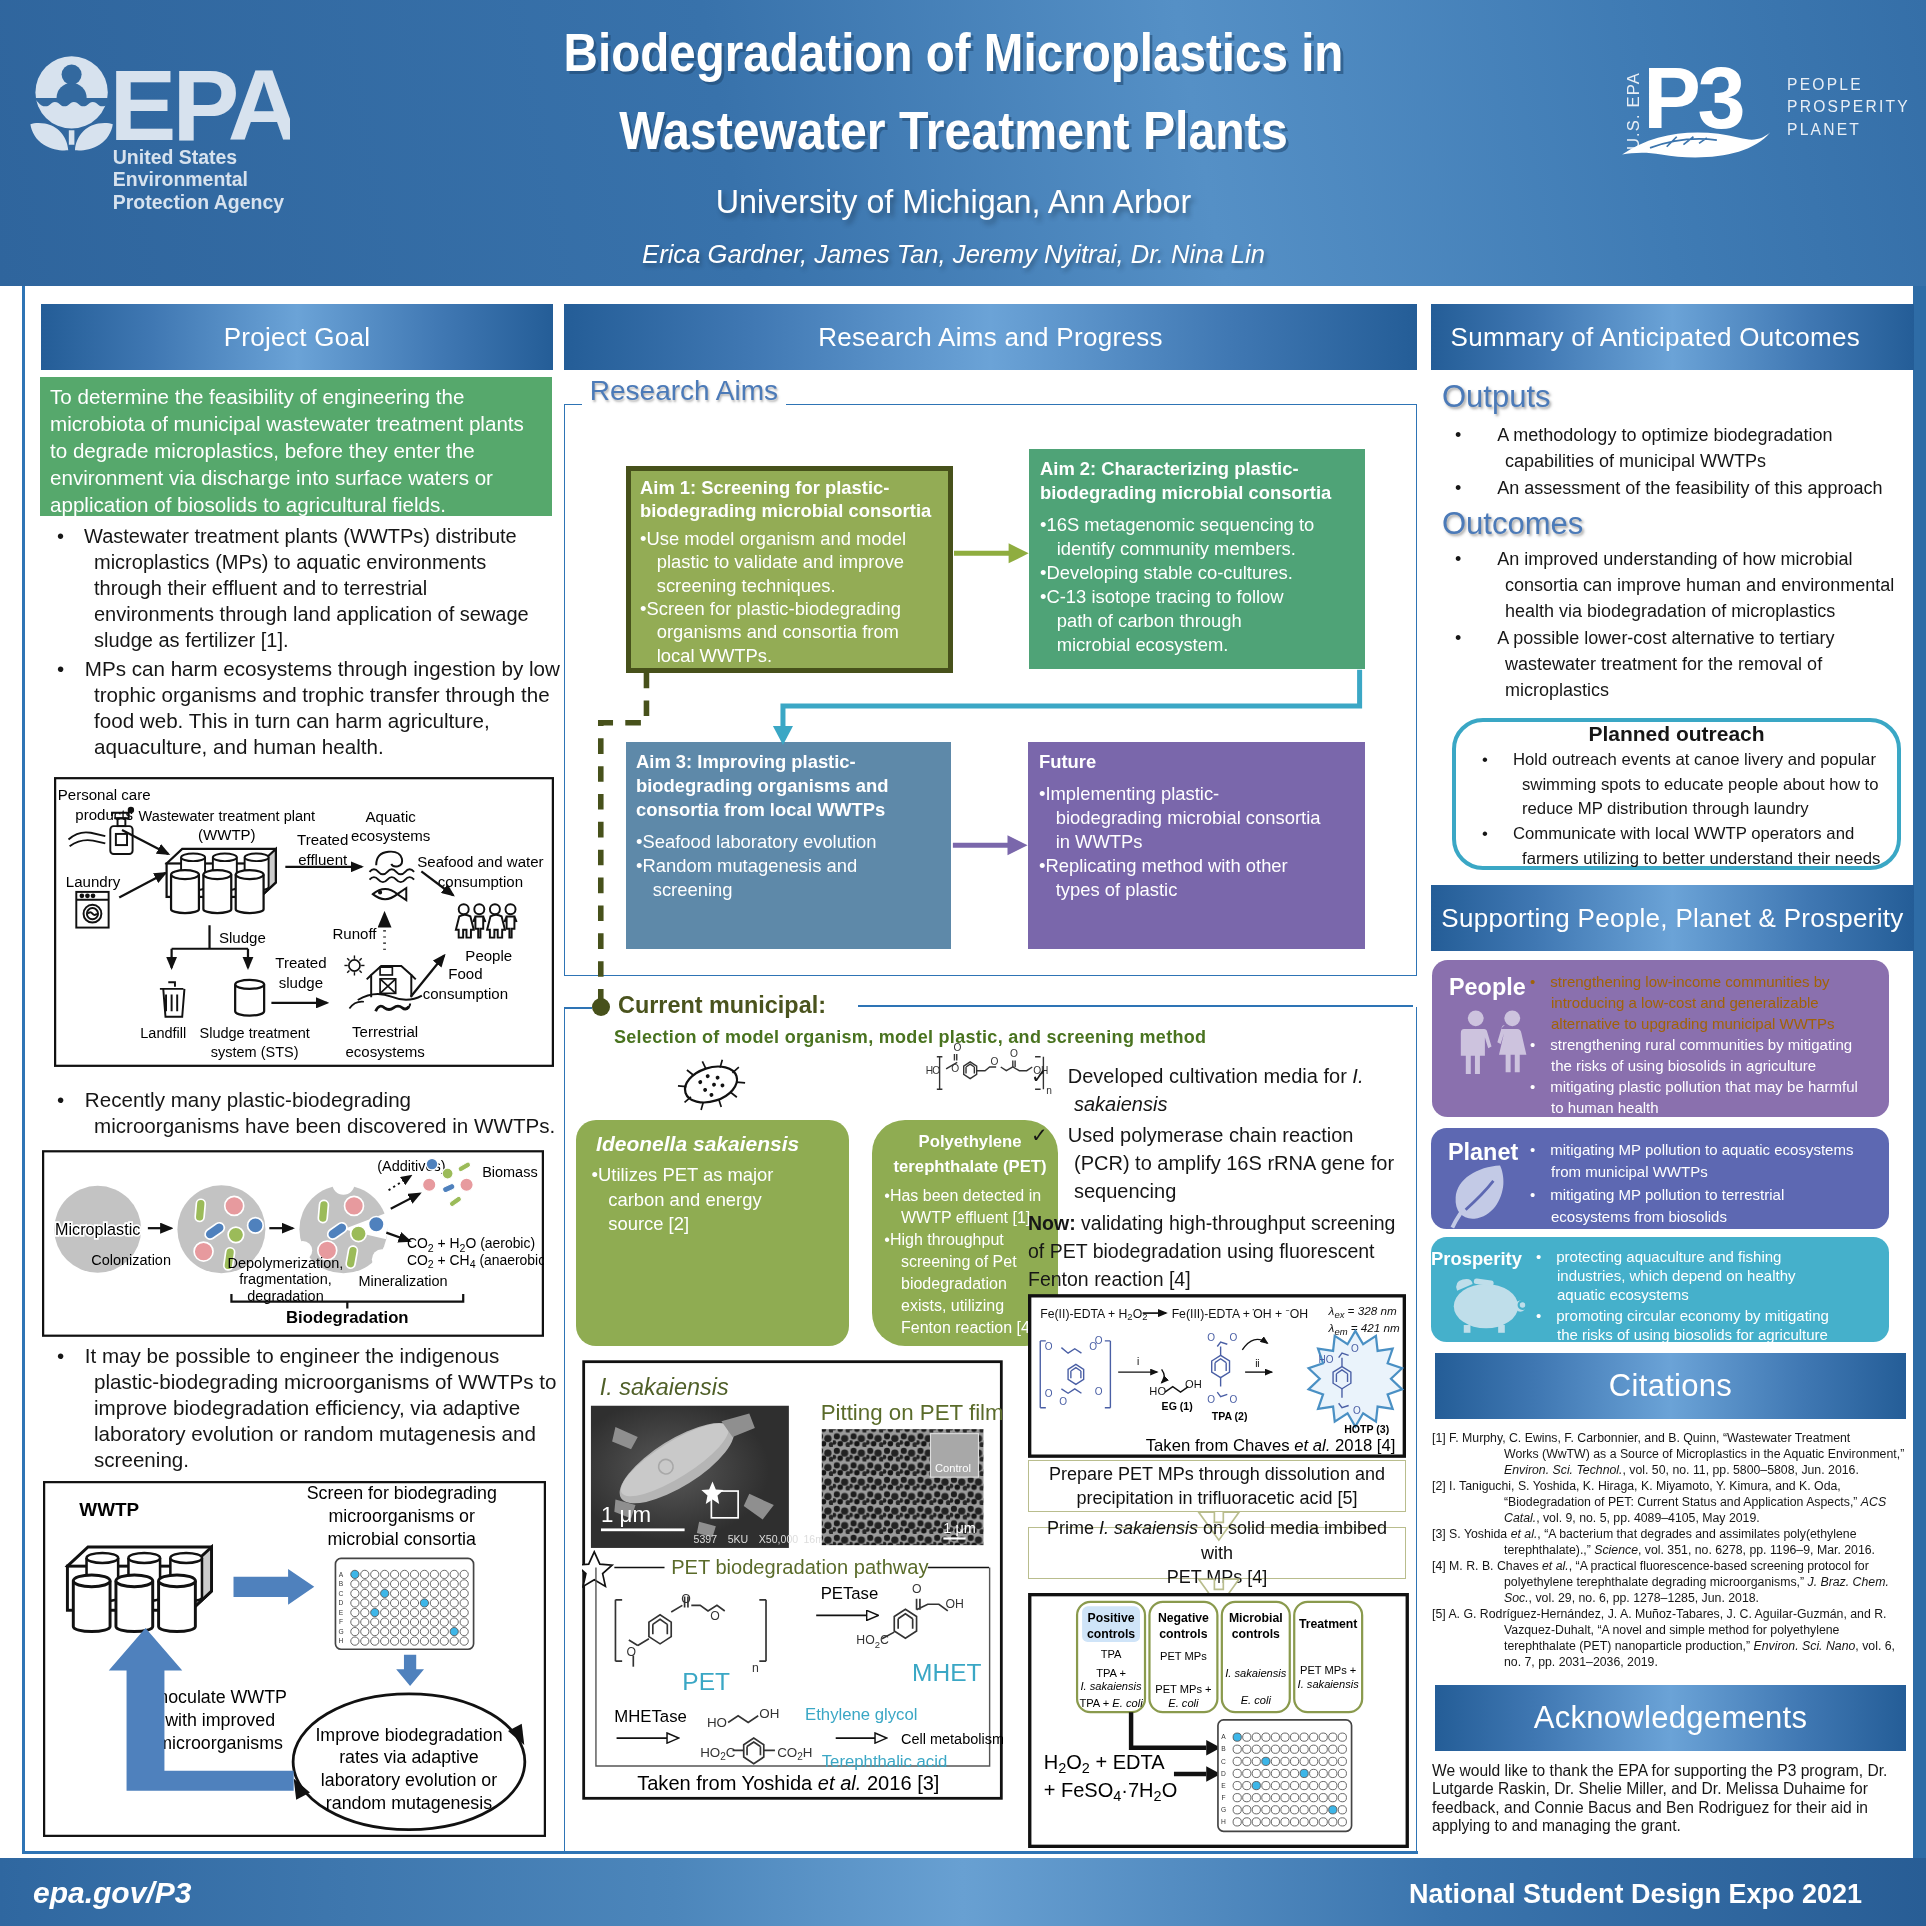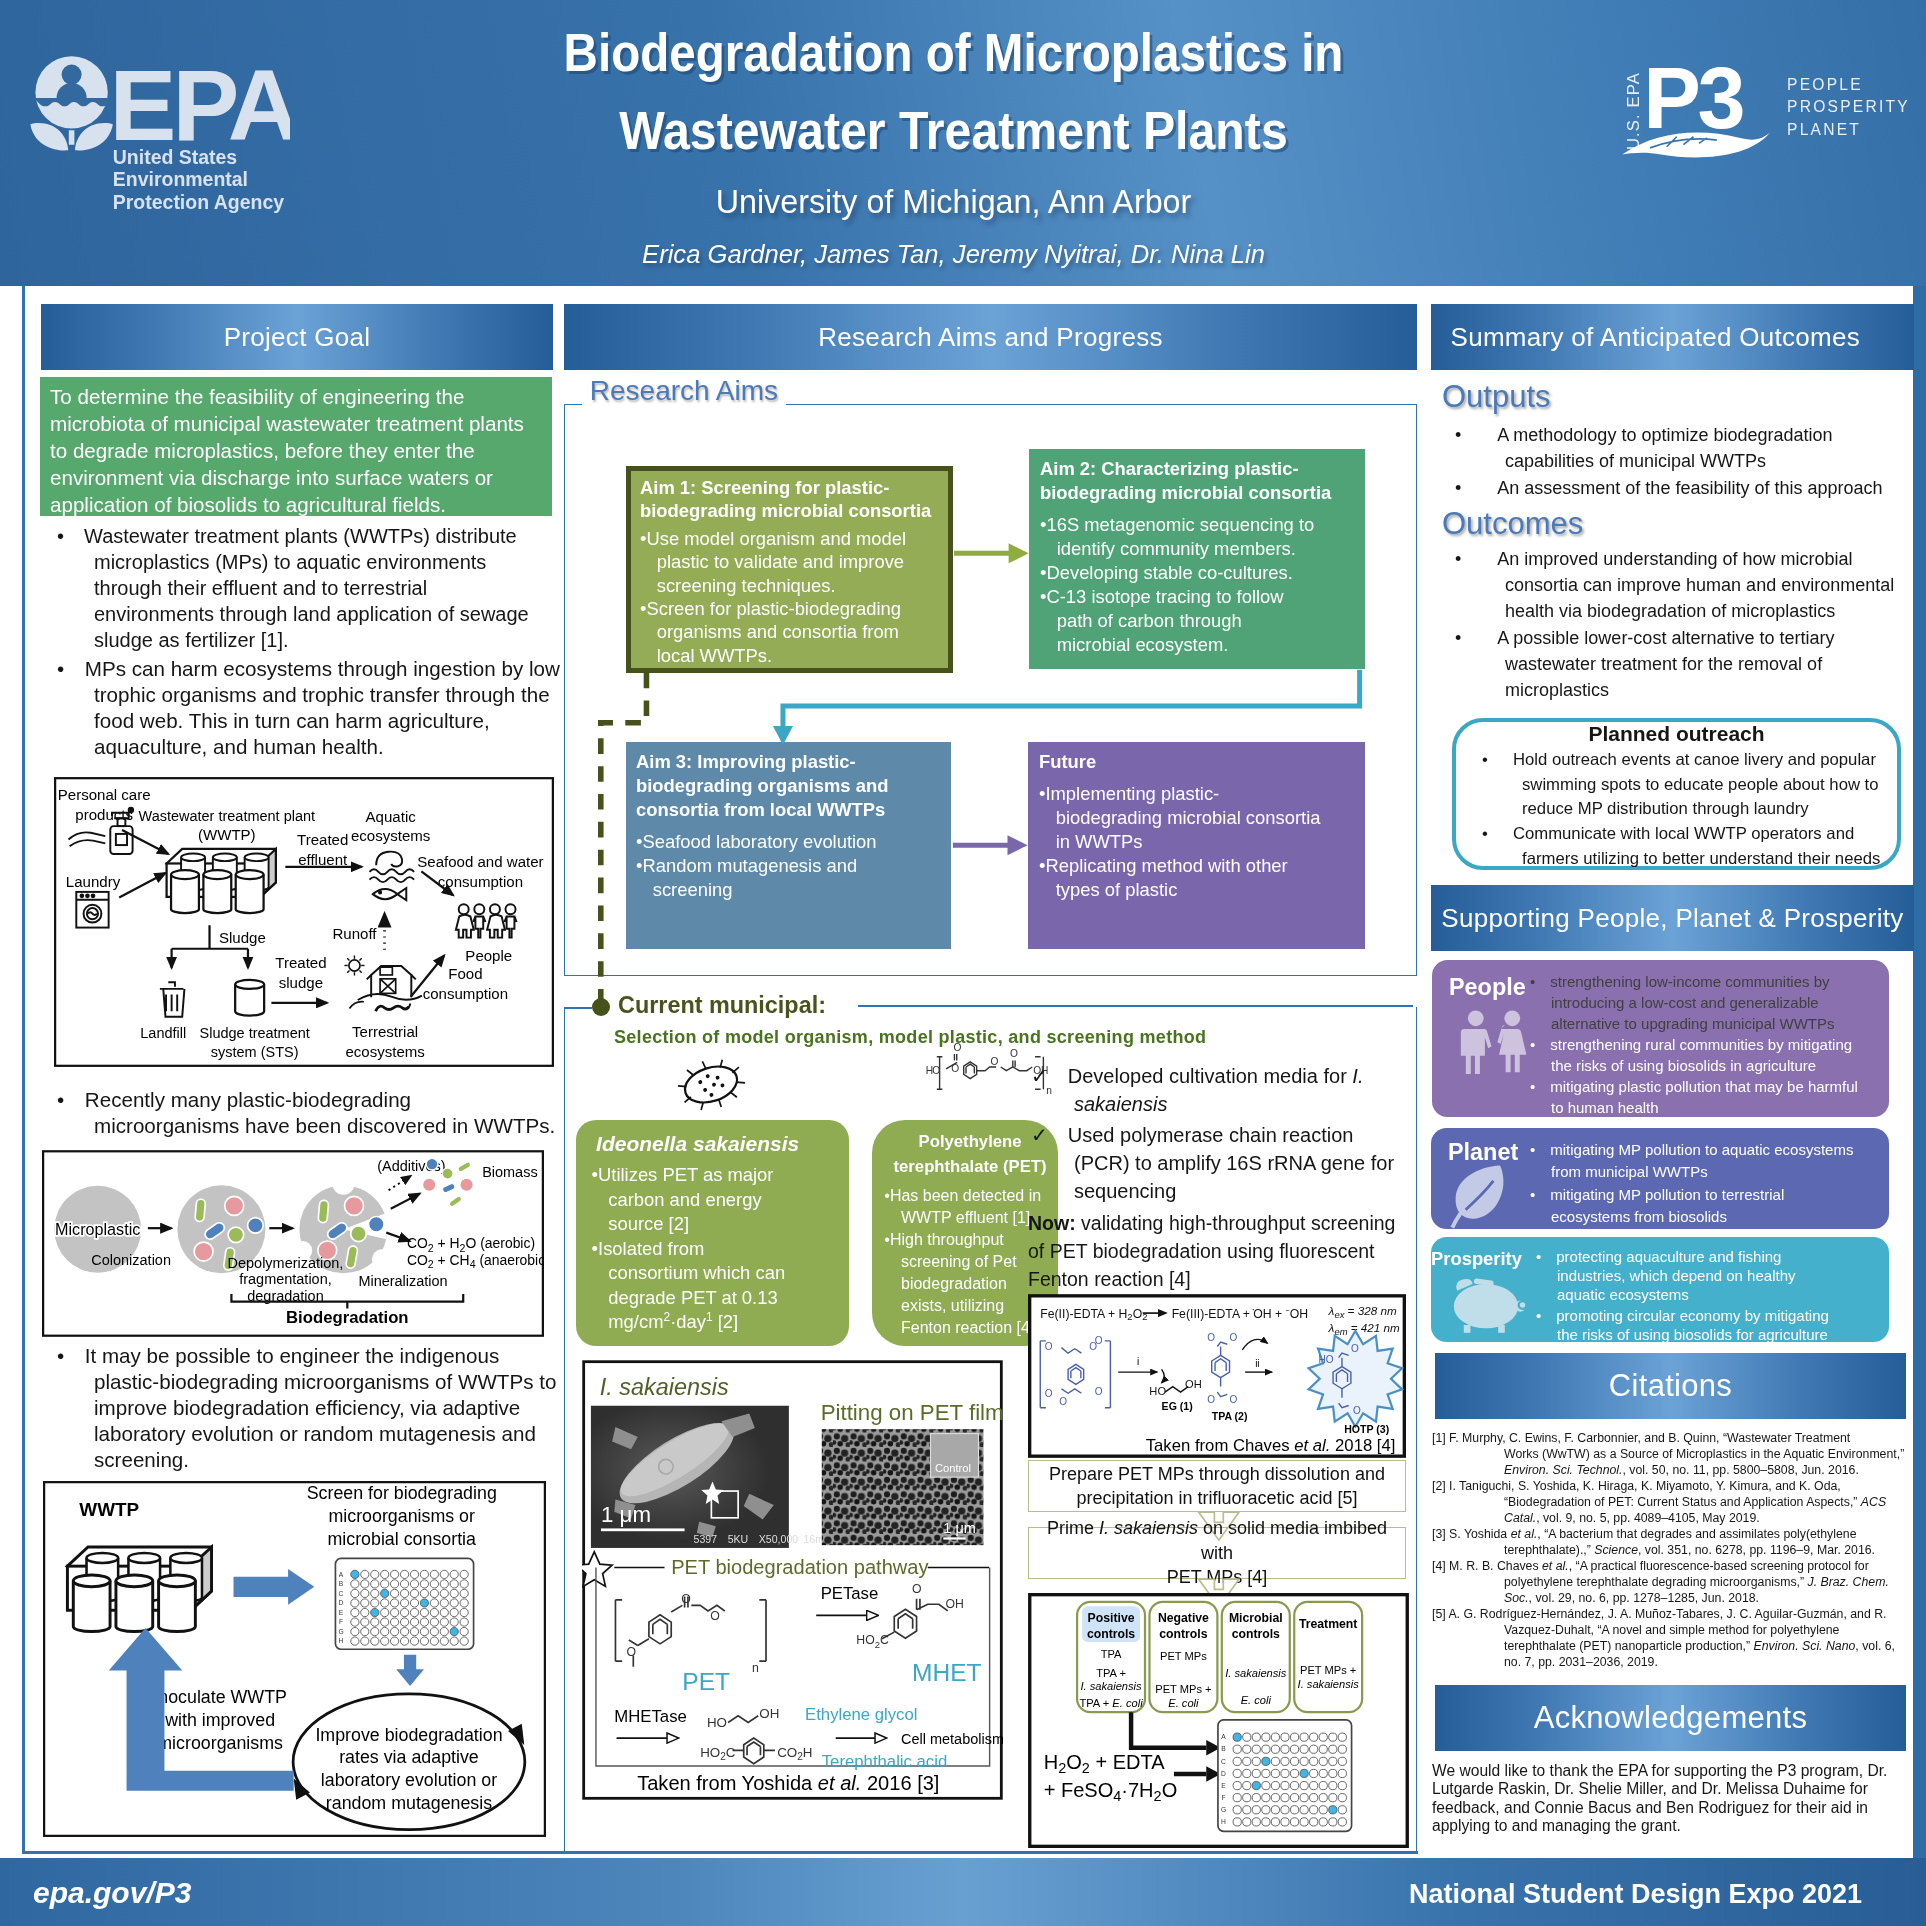--- a/index.html
+++ b/index.html
@@ -553,21 +553,20 @@
         <text x="240" y="78">OH</text>
 <text x="68" y="28">O</text>
         <text x="268" y="120">n</text>
 </g>
 </svg>
 
 <div class="a" style="left:576px;top:1120px;width:273px;height:226px;background:#8fac52;border-radius:20px;color:#fff;font-size:18.4px;line-height:24.5px;padding:12.3px 4.5px 0 15.6px;box-sizing:border-box">
 <div style="font-weight:bold;font-style:italic;font-size:21px;padding-left:4.5px">Ideonella sakaiensis</div>
 <div style="height:6.7px"></div>
 <div class="wb">•Utilizes PET as major<br>carbon and energy<br>source [2]</div>
-<div class="wb">•Isolated from<br>consortium which can<br>degrade PET at 0.13<br>mg/cm<sup>2</sup>·day<sup>1</sup> [2]</div>
 </div>
 <div class="a" style="left:872px;top:1120px;width:186px;height:226px;background:#8fac52;border-radius:33px;color:#fff;font-size:19px;line-height:24.5px;padding:10px 2.2px 0 12.3px;box-sizing:border-box">
 <div style="font-weight:bold;font-size:16.7px;line-height:24.5px;text-align:center">Polyethylene<br>terephthalate (PET)</div>
 <div style="height:5.6px"></div>
 <div class="wb" style="font-size:16px;line-height:22px">•Has been detected in<br>WWTP effluent [1]</div>
 <div class="wb" style="font-size:16px;line-height:22px">•High throughput<br>screening of Pet<br>biodegradation<br>exists, utilizing<br>Fenton reaction [4]</div>
 </div>
 
 <div class="t ck" style="left:1031px;top:1062px;width:401px;font-size:20px;line-height:28px">✓ Developed cultivation media for <i>I.</i><br><i>sakaiensis</i></div>
 <div class="t ck" style="left:1031px;top:1121px;width:401px;font-size:20px;line-height:28px">✓ Used polymerase chain reaction<br>(PCR) to amplify 16S rRNA gene for<br>sequencing</div>
@@ -916,21 +915,21 @@
 <div class="a" style="left:1432px;top:960px;width:457px;height:157px;background:#8a70ae;border-radius:15.6px"></div>
 <div class="a" style="left:1449px;top:974px;color:#fff;font-weight:bold;font-size:23.4px">People</div>
 <svg class="a" style="left:1449px;top:1010px" width="100" height="78" viewBox="0 0 120 94">
 <g fill="#cdc3de">
 <circle cx="32" cy="10" r="9.5"></circle>
         <circle cx="76" cy="10" r="9.5"></circle>
 <path d="M22,23 h20 q3,0 4,4 l5,17 -4,2 -4,-13 v22 h-6 v22 h-6 v-22 h-5 v22 h-6 v-22 h-6 v-27 q0,-5 4,-5 z"></path>
 <path d="M66,23 h20 q4,0 5,5 l6,26 h-8 v21 h-6 v-21 h-5 v21 h-6 v-21 h-8 l6,-26 -4,13 -4,-2 5,-17 q1,-4 4,-4 z" transform="translate(-4,0)"></path>
 </g>
 </svg>
-<div class="a wb" style="left:1530px;top:971px;width:359px;color:#404040;font-size:15px;line-height:21px;padding-left:21px;text-indent:-21px">• strengthening low-income communities by<br>introducing a low-cost and generalizable<br>alternative to upgrading municipal WWTPs</div>
+<div class="a wb" style="left:1530px;top:971px;width:359px;color:#a16207;font-size:15px;line-height:21px;padding-left:21px;text-indent:-21px">• strengthening low-income communities by<br>introducing a low-cost and generalizable<br>alternative to upgrading municipal WWTPs</div>
 <div class="a wb" style="left:1530px;top:1034px;width:359px;color:#fff;font-size:15px;line-height:21px;padding-left:21px;text-indent:-21px">• strengthening rural communities by mitigating<br>the risks of using biosolids in agriculture</div>
 <div class="a wb" style="left:1530px;top:1076px;width:359px;color:#fff;font-size:15px;line-height:21px;padding-left:21px;text-indent:-21px">• mitigating plastic pollution that may be harmful<br>to human health</div>
 
 <div class="a" style="left:1431px;top:1128px;width:458px;height:101px;background:#5d68b2;border-radius:15.6px"></div>
 <div class="a" style="left:1448px;top:1139px;color:#fff;font-weight:bold;font-size:23.4px">Planet</div>
 <svg class="a" style="left:1449px;top:1163px" width="61" height="67" viewBox="0 0 110 120">
 <path d="M92,4 C52,6 14,28 12,62 c-2,26 14,40 34,38 c32,-3 50,-34 52,-62 c1,-13 -2,-26 -6,-34 z" fill="#c3cae6"></path>
 <path d="M6,116 C22,82 50,52 86,26" stroke="#c3cae6" stroke-width="7" fill="none"></path>
 <path d="M30,84 C50,66 66,50 80,32" stroke="#5d68b2" stroke-width="5" fill="none"></path>
 </svg>

